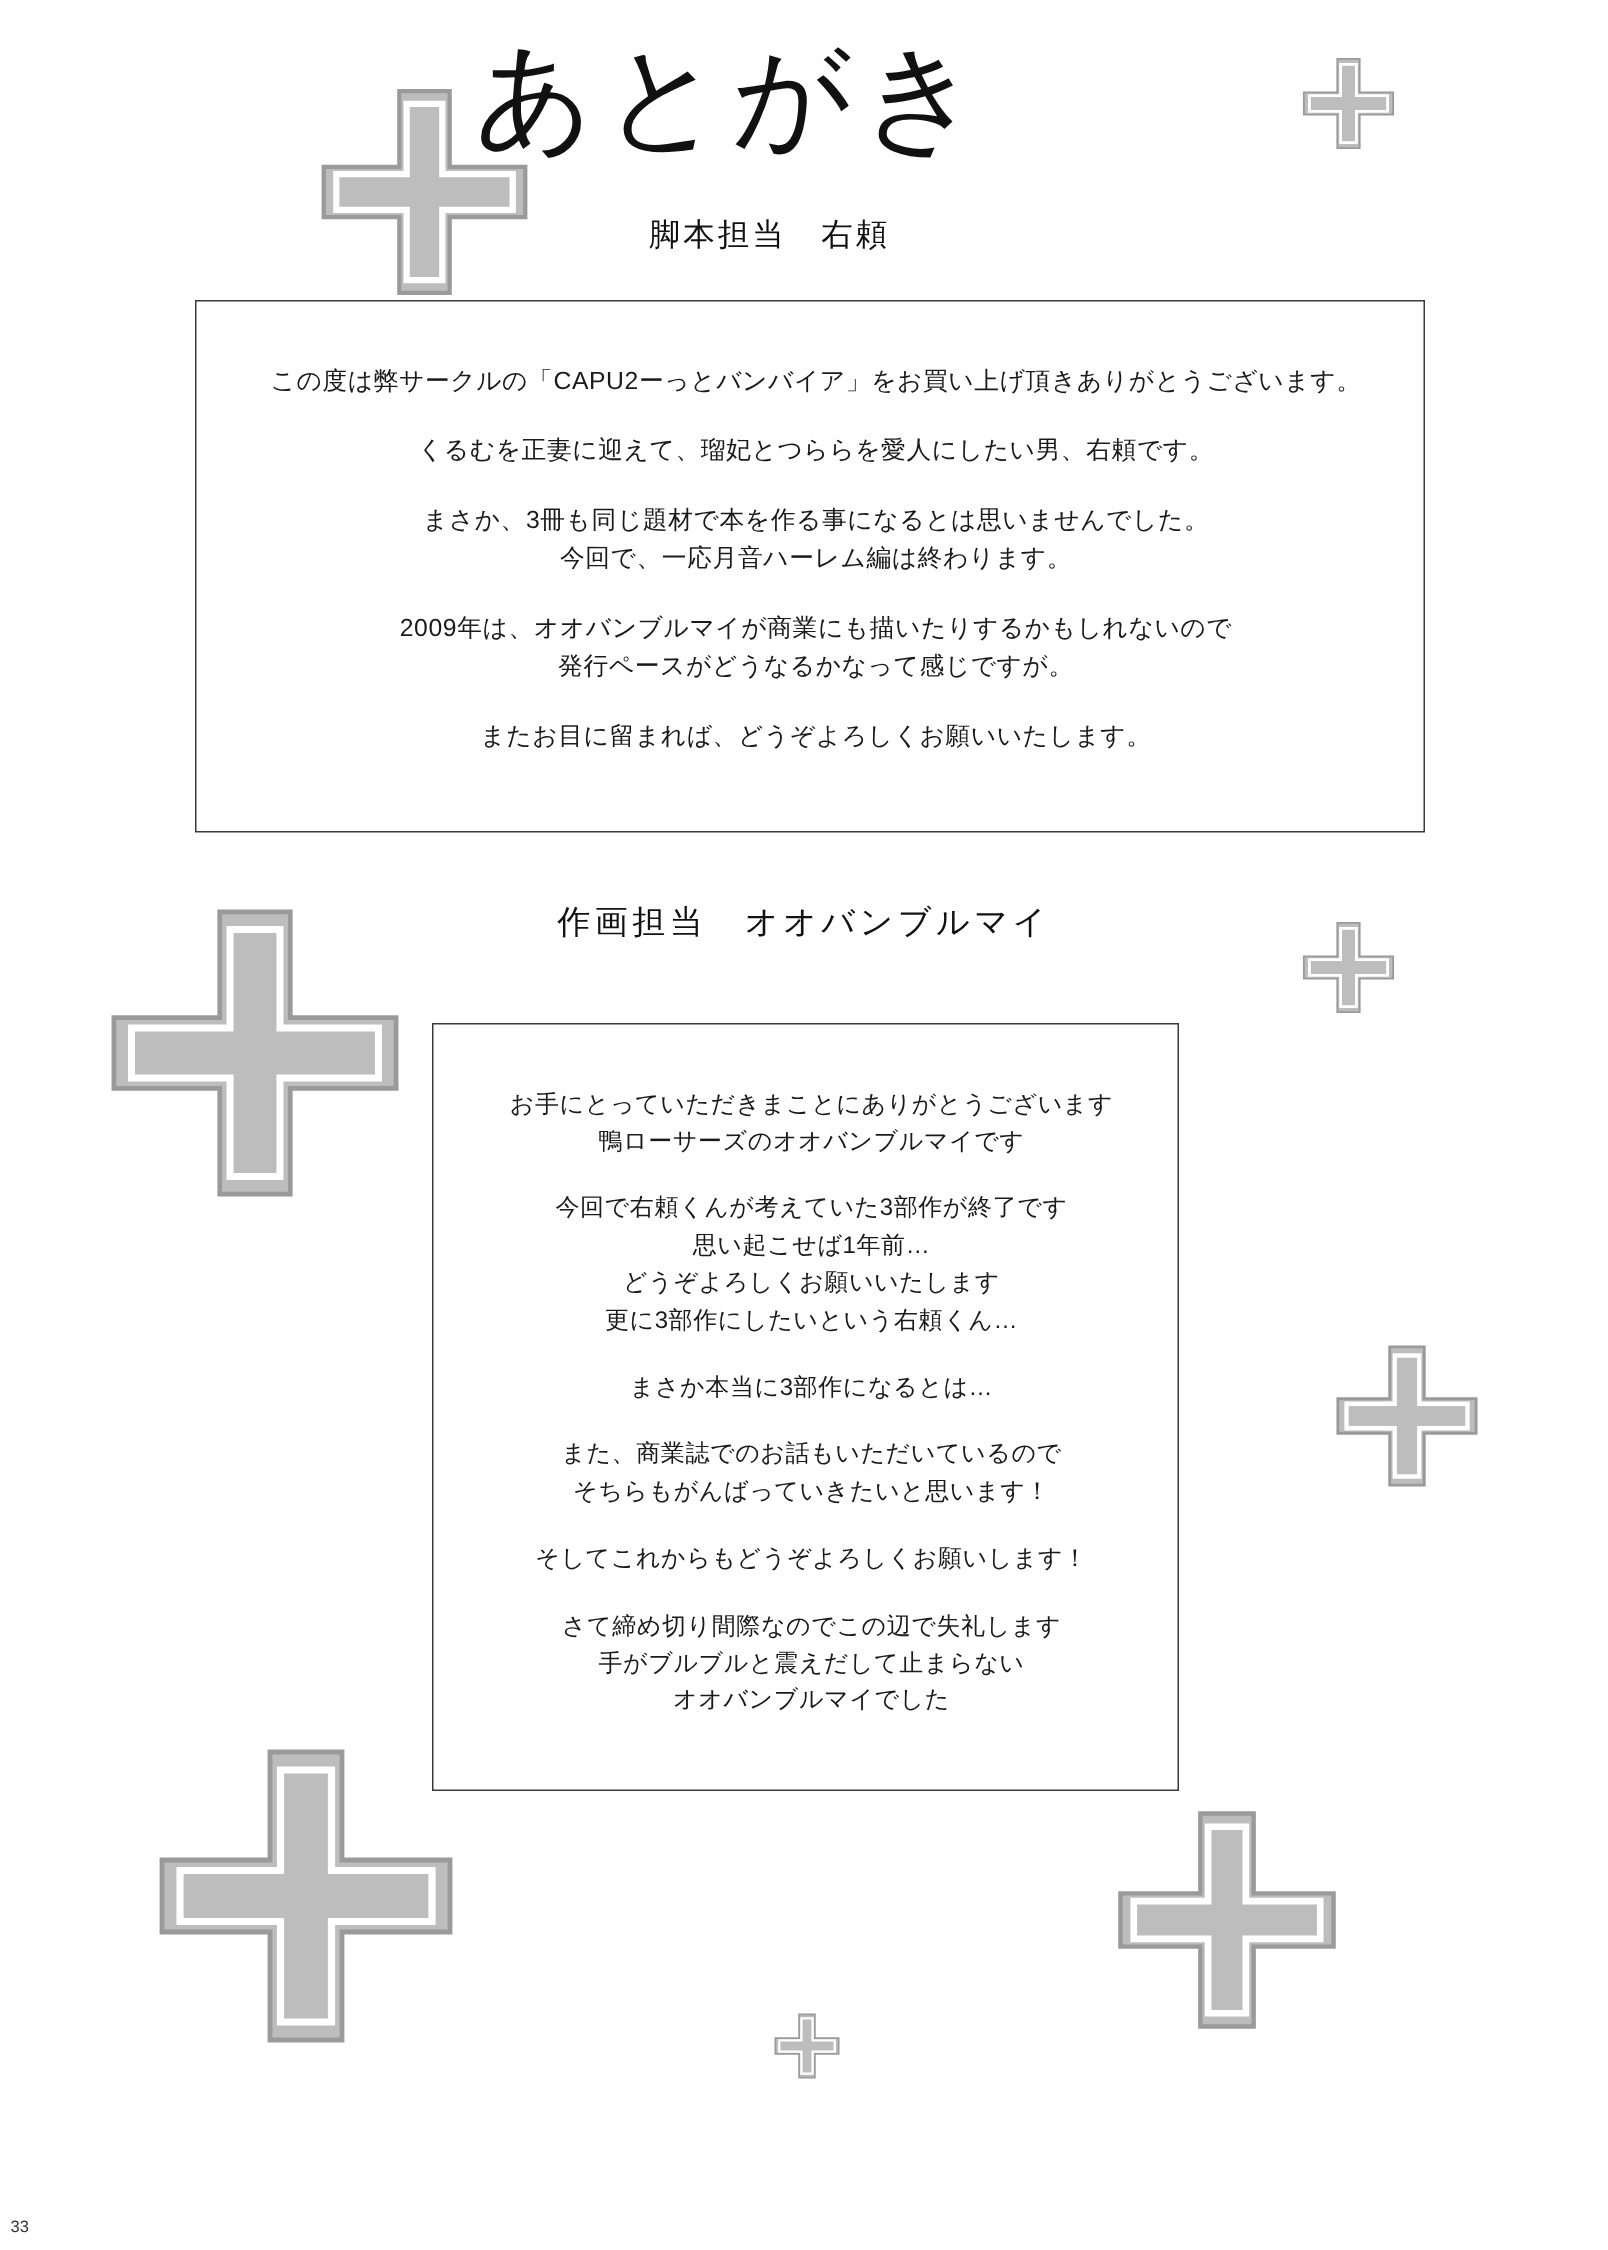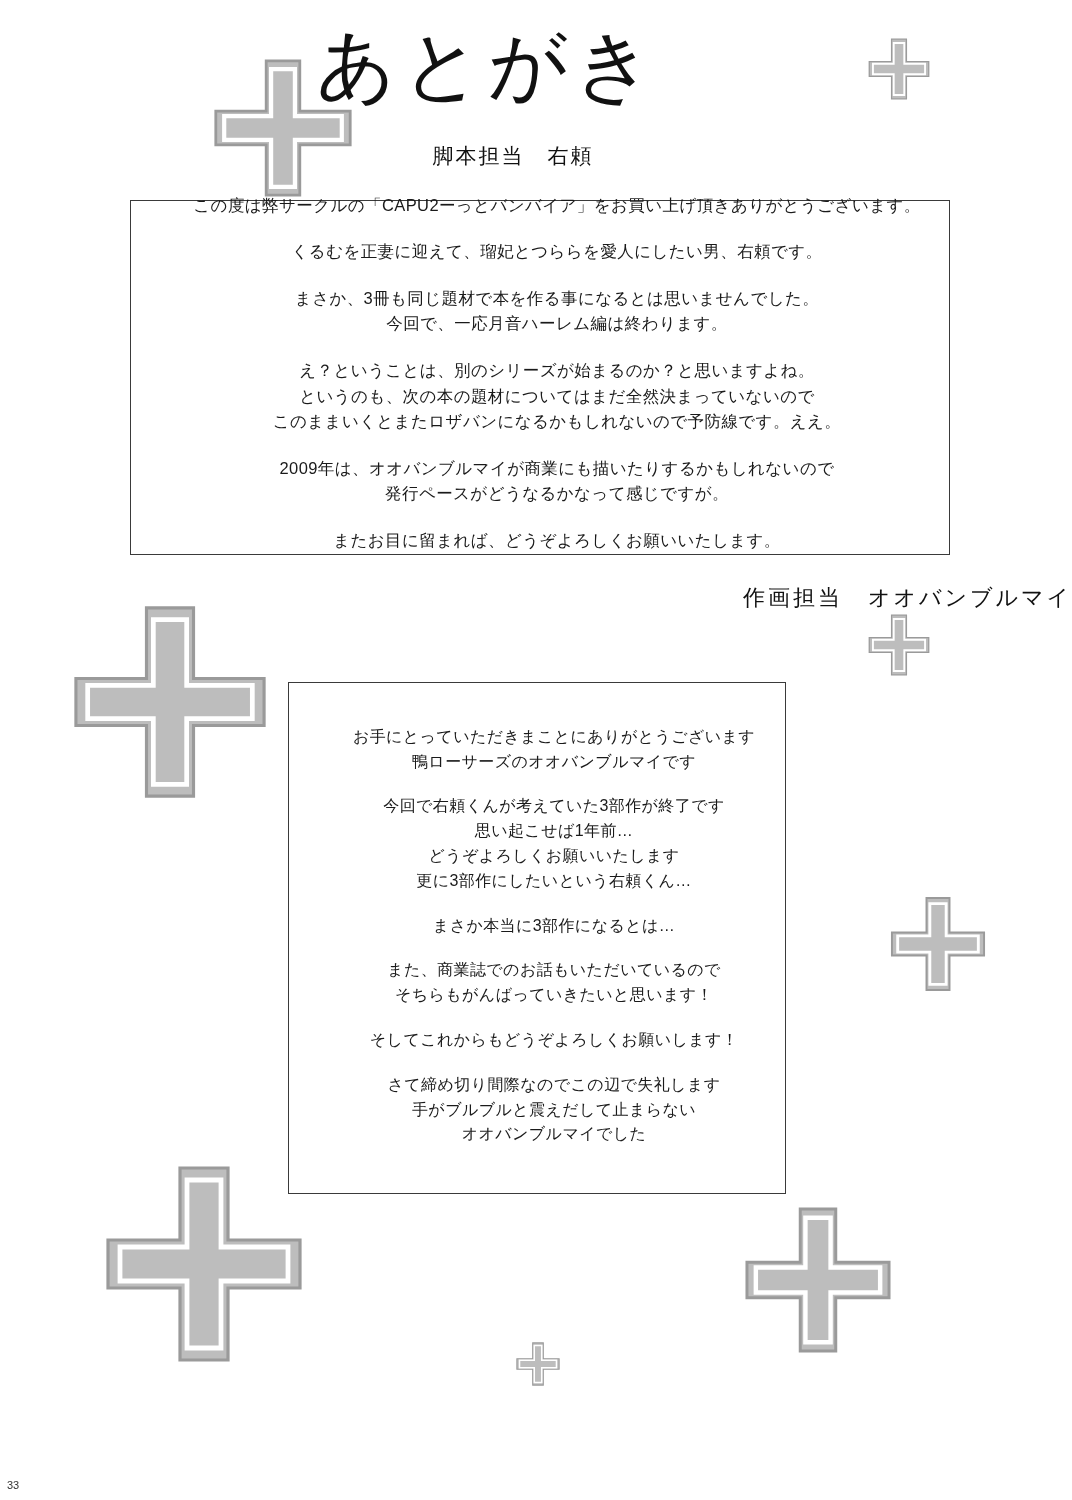--- a/index.html
+++ b/index.html
@@ -49,23 +49,23 @@
     top: 142px;
     width: 1026px;
     text-align: center;
     font-size: 21px;
     letter-spacing: 2px;
     color: #111;
   }
   .subtitle-2 {
     position: absolute;
     left: 0;
-    top: 583px;
+    top: 600px;
     width: 1072px;
-    text-align: right;
+    text-align: center;
     font-size: 22px;
     letter-spacing: 3px;
     color: #111;
   }
 
   
   .box {
     position: absolute;
     border: 1px solid #3a3a3a;
     background: transparent;
@@ -79,21 +79,21 @@
   }
   #box-artist {
     left: 288px;
     top: 682px;
     width: 498px;
     height: 512px;
   }
 
   .para-stack {
     position: absolute;
-    left: 17px;
+    left: 4px;
     top: 0;
     width: 100%;
     height: 100%;
     display: flex;
     flex-direction: column;
     justify-content: center;
     align-items: center;
     box-sizing: border-box;
     padding: 10px 18px;
   }
@@ -193,23 +193,20 @@
   <div class="title-main">あとがき</div>
 
   <div class="subtitle-1">脚本担当　右頼</div>
 
   <div class="box" id="box-writer">
     <div class="para-stack">
       <p class="para">この度は弊サークルの「CAPU2ーっとバンバイア」をお買い上げ頂きありがとうございます。</p>
       <p class="para">くるむを正妻に迎えて、瑠妃とつららを愛人にしたい男、右頼です。</p>
       <p class="para">まさか、3冊も同じ題材で本を作る事になるとは思いませんでした。
 今回で、一応月音ハーレム編は終わります。</p>
-      <p class="para">え？ということは、別のシリーズが始まるのか？と思いますよね。
-というのも、次の本の題材についてはまだ全然決まっていないので
-このままいくとまたロザバンになるかもしれないので予防線です。ええ。</p>
       <p class="para">2009年は、オオバンブルマイが商業にも描いたりするかもしれないので
 発行ペースがどうなるかなって感じですが。</p>
       <p class="para">またお目に留まれば、どうぞよろしくお願いいたします。</p>
     </div>
   </div>
 
   <div class="subtitle-2">作画担当　オオバンブルマイ</div>
 
   <div class="box" id="box-artist">
     <div class="para-stack">

